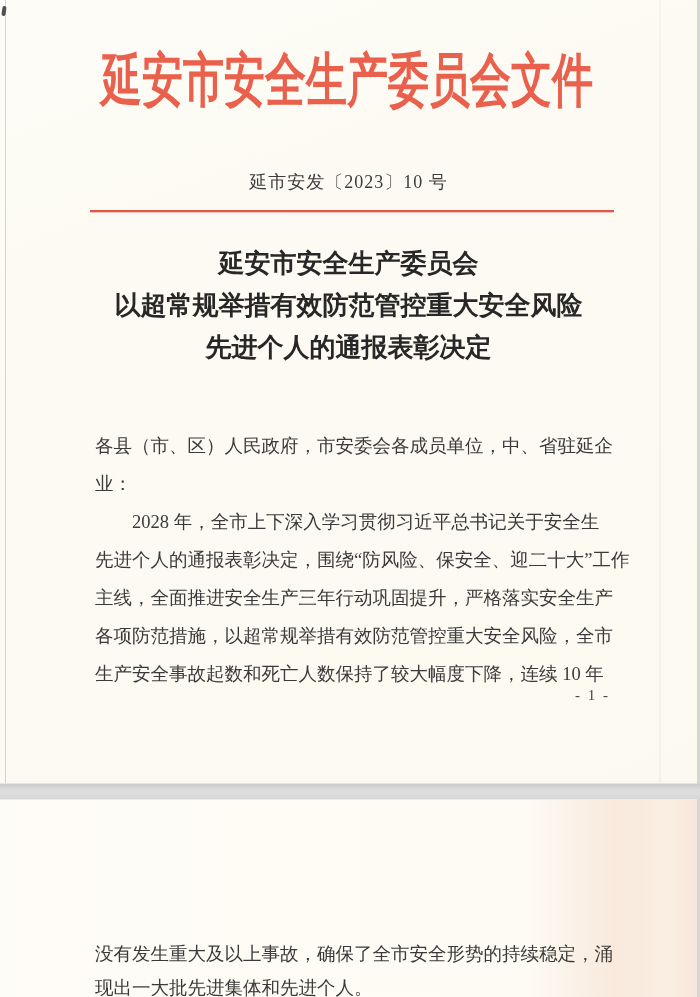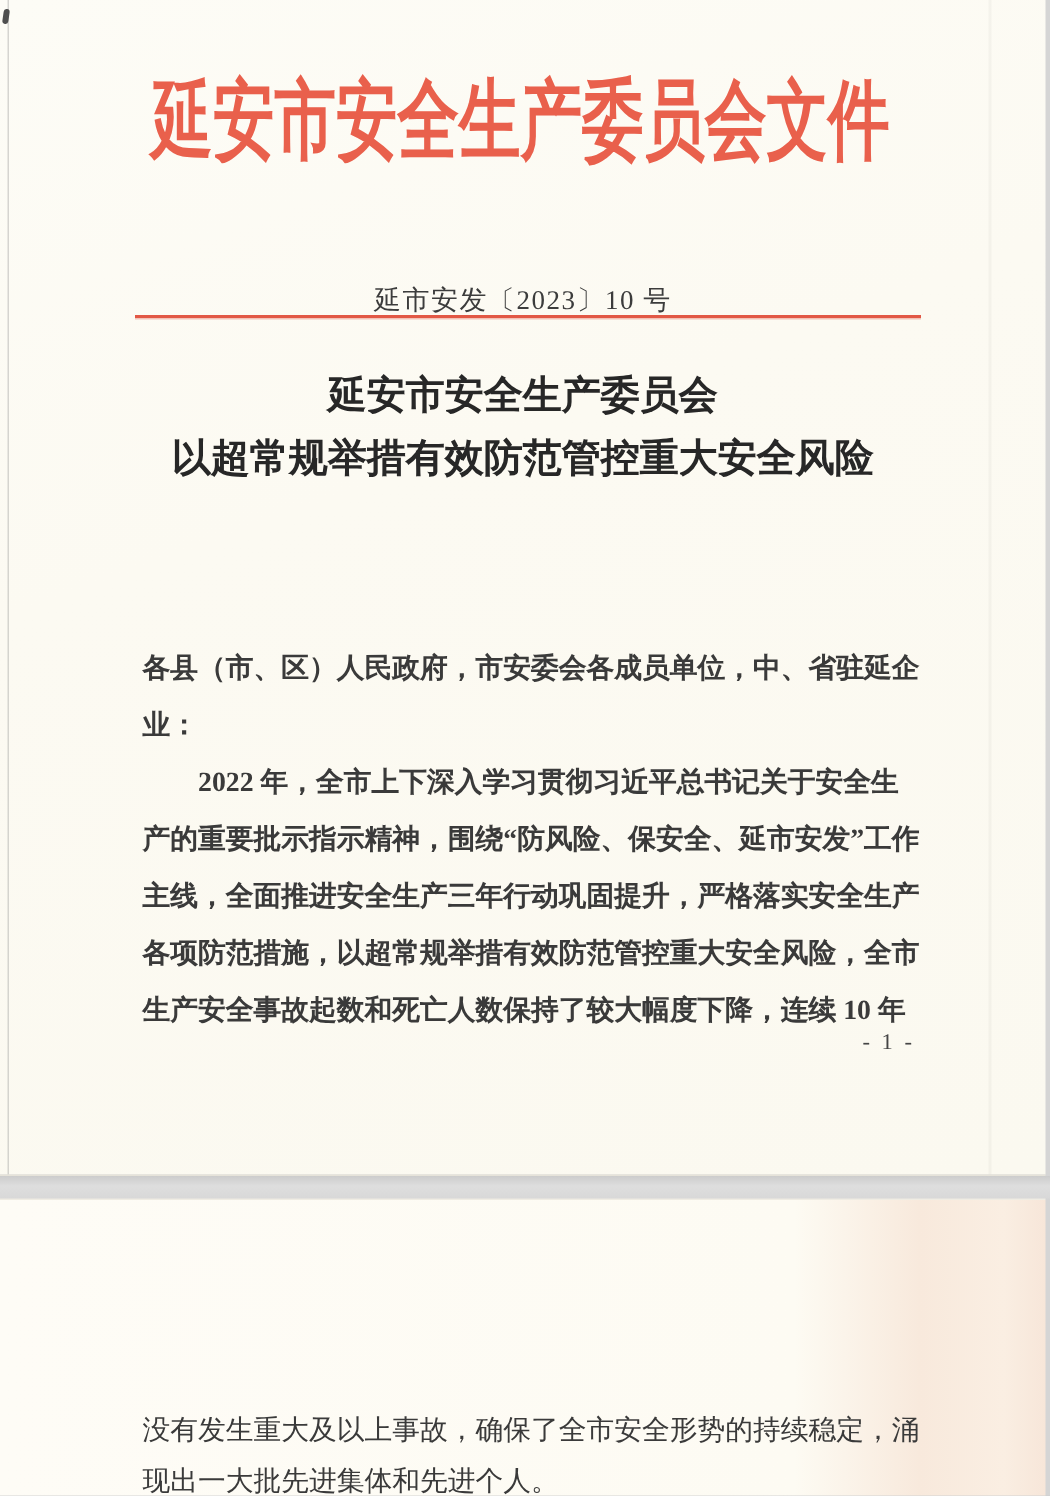--- a/index.html
+++ b/index.html
@@ -66,21 +66,21 @@
     font-size: 41px;
     font-weight: bold;
     letter-spacing: 0px;
     color: var(--header-red, #e9604c);
     transform: scaleY(1.42);
     transform-origin: top center;
     white-space: nowrap;
   }
   .doc-number {
     position: absolute;
-    top: 188px;
+    top: 170px;
     left: 0; right: 0;
     text-align: center;
     font-size: 18px;
     letter-spacing: 1px;
     color: #3c3c3c;
     white-space: nowrap;
   }
   .red-line {
     position: absolute;
     top: 210px;
@@ -102,21 +102,20 @@
   }
   .doc-title .t-line { white-space: nowrap; font-family: Liberation Serif, serif; }
   .body-text {
     position: absolute;
     top: 427px;
     left: 95px;
     width: 514px;
     font-size: 18.5px;
     line-height: 38px;
     color: var(--text, #3a3a3a);
-    font-weight: bold;
   }
   .b-line { white-space: nowrap; }
   .b-line.indent { text-indent: 2em; }
   .page-number {
     position: absolute;
     top: 687px;
     left: 0;
     right: 87px;
     text-align: right;
     font-size: 15px;
@@ -153,27 +152,28 @@
 
     <div class="red-header">延安市安全生产委员会文件</div>
 
     <div class="doc-number">延市安发〔2023〕10 号</div>
 
     <div class="red-line"></div>
 
     <div class="doc-title">
       <div class="t-line">延安市安全生产委员会</div>
       <div class="t-line">以超常规举措有效防范管控重大安全风险</div>
+      <div class="t-line">先进个人的通报表彰决定</div>
     </div>
 
     <div class="body-text">
       <div class="b-line">各县（市、区）人民政府，市安委会各成员单位，中、省驻延企</div>
       <div class="b-line">业：</div>
-      <div class="b-line indent">2022 年，全市上下深入学习贯彻习近平总书记关于安全生</div>
-      <div class="b-line">产的重要批示指示精神，围绕“防风险、保安全、延市安发”工作</div>
+      <div class="b-line indent">2028 年，全市上下深入学习贯彻习近平总书记关于安全生</div>
+      <div class="b-line">先进个人的通报表彰决定，围绕“防风险、保安全、迎二十大”工作</div>
       <div class="b-line">主线，全面推进安全生产三年行动巩固提升，严格落实安全生产</div>
       <div class="b-line">各项防范措施，以超常规举措有效防范管控重大安全风险，全市</div>
       <div class="b-line">生产安全事故起数和死亡人数保持了较大幅度下降，连续 10 年</div>
     </div>
 
     <div class="page-number">- 1 -</div>
   </div>
 
   <div class="page-gap"></div>
 

